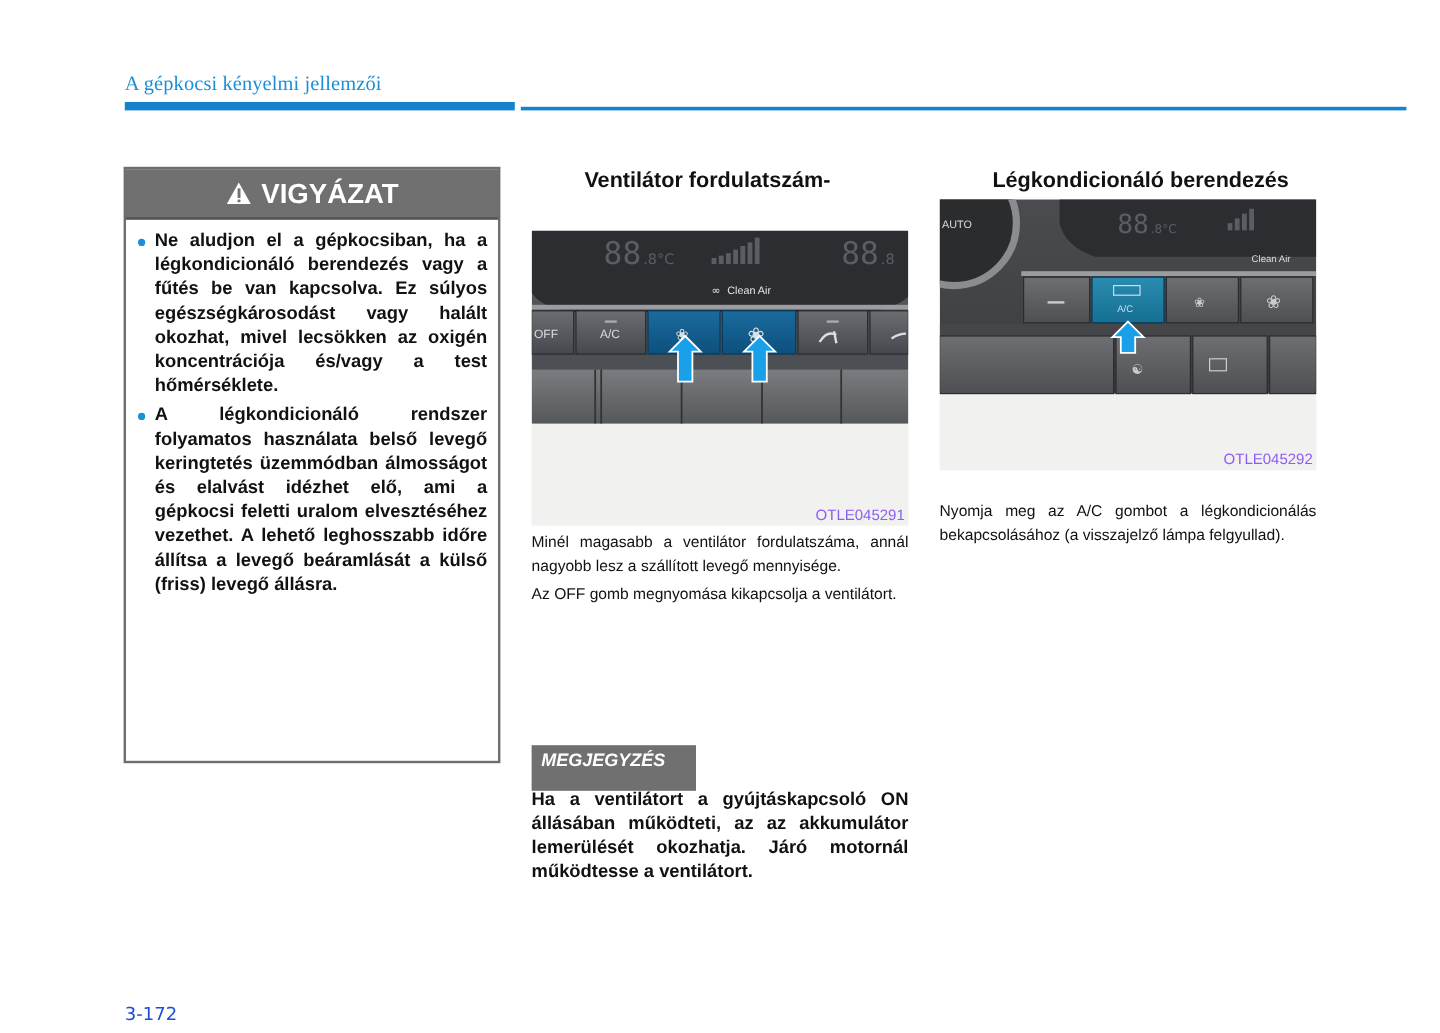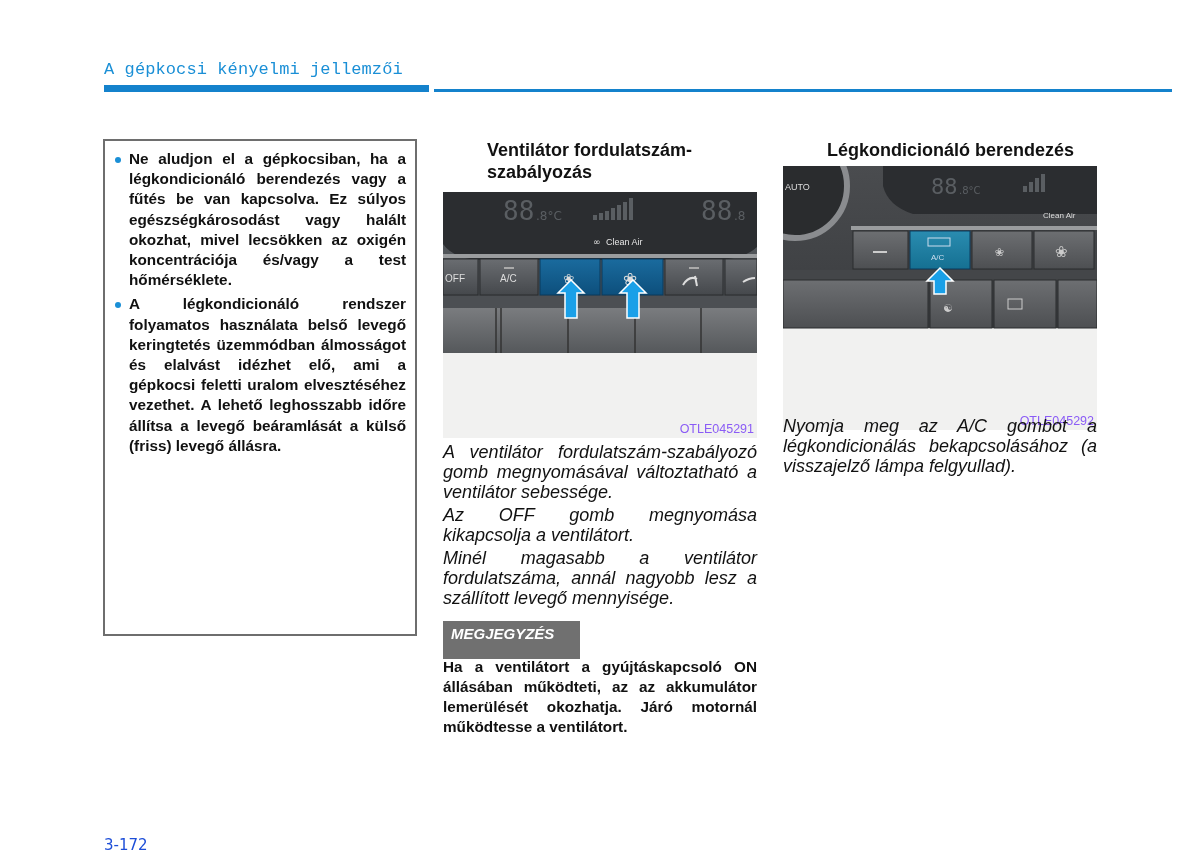--- a/index.html
+++ b/index.html
@@ -1,63 +1,70 @@
 <!DOCTYPE html>
 <html><head>
   <meta charset="utf-8">
   <style>
     * { box-sizing: border-box; margin: 0; padding: 0; }
     html, body { width: 1200px; height: 861px; background: #ffffff; overflow: hidden; }
     body { position: relative; font-family: "Liberation Sans", sans-serif; color: #111; }
 
-    .header-title { position: absolute; left: 104px; top: 60px; font-family: Liberation Mono, monospace; font-size: 17px; color: #1a8fd6; letter-spacing: 0.1px; }
+    .header-title { position: absolute; left: 104px; top: 60px; font-family: Liberation Serif, serif; font-size: 17px; color: #1a8fd6; letter-spacing: 0.1px; }
     .header-bar-thick { position: absolute; left: 104px; top: 85px; width: 325px; height: 7px; background: #1482cc; }
     .header-bar-thin { position: absolute; left: 434px; top: 89px; width: 738px; height: 3px; background: #1482cc; }
 
     
     .warn-box { position: absolute; left: 103px; top: 139px; width: 314px; height: 497px; border: 2px solid #6e6e6e; background: #fff; }
     .warn-head { height: 42px; background: #707070; color: #fff; display: flex; align-items: center; justify-content: center; font-weight: bold; font-size: 23px; border-bottom: 2px solid #555; }
     .warn-head svg { margin-right: 8px; }
     .warn-list { list-style: none; padding: 8px 9px 0 10px; }
     .warn-list li { position: relative; padding-left: 14px; font-weight: bold; font-size: 15.3px; line-height: 20.2px; text-align: justify; margin-bottom: 4px; }
     .bullet { position: absolute; left: 0; top: 8px; width: 6px; height: 6px; border-radius: 50%; background: #1a8fd6; }
 
     
     .col-heading { position: absolute; font-weight: bold; font-size: 18px; line-height: 22px; color: #111; margin-left: 43px; }
 
     
     .figure { position: absolute; background: #f1f1f0; overflow: hidden; }
     .fig-code { position: absolute; right: 3px; bottom: 2px; font-size: 12.5px; color: #8b5cf6; }
 
     
-    .body-text { position: absolute; font-size: 18px; line-height: 20px; text-align: justify; font-style: italic; }
+    .body-text { position: absolute; font-size: 13px; line-height: 20px; text-align: justify; }
     .body-text p { margin-bottom: 3px; }
 
     .note-label { position: absolute; left: 443px; top: 621px; width: 137px; height: 38px; background: #707070; color: #fff; font-weight: bold; font-style: italic; font-size: 15px; line-height: 25px; padding-left: 8px; }
     .note-text { position: absolute; left: 443px; top: 657px; width: 314px; font-weight: bold; font-size: 15.3px; line-height: 20px; text-align: justify; }
 
     .page-number { position: absolute; left: 104px; top: 836px; font-family: "DejaVu Sans", sans-serif; font-size: 15px; color: #1d4ed8; }
   </style>
 </head>
 <body>
 
 <div class="header-title">A gépkocsi kényelmi jellemzői</div>
 <div class="header-bar-thick"></div>
 <div class="header-bar-thin"></div>
 
 <div class="warn-box">
+  <div class="warn-head">
+    <svg width="22" height="20" viewBox="0 0 22 20">
+      <polygon points="11,1 21,19 1,19" fill="#fff"></polygon>
+      <rect x="10" y="6" width="2.4" height="8" fill="#707070"></rect>
+      <rect x="10" y="15.3" width="2.4" height="2.2" fill="#707070"></rect>
+    </svg>
+    <span>VIGYÁZAT</span>
+  </div>
   <ul class="warn-list">
     <li><span class="bullet"></span><span>Ne aludjon el a gépkocsiban, ha a légkondicionáló berendezés vagy a fűtés be van kapcsolva. Ez súlyos egészségkárosodást vagy halált okozhat, mivel lecsökken az oxigén koncentrációja és/vagy a test hőmérséklete.</span></li>
     <li><span class="bullet"></span><span>A légkondicionáló rendszer folyamatos használata belső levegő keringtetés üzemmódban álmosságot és elalvást idézhet elő, ami a gépkocsi feletti uralom elvesztéséhez vezethet. A lehető leghosszabb időre állítsa a levegő beáramlását a külső (friss) levegő állásra.</span></li>
   </ul>
 </div>
 
 <div class="col-heading" style="left:444px; top:139px; width:320px;">
   <div>Ventilátor fordulatszám-</div>
-  <div>szabályozás</div>
 </div>
 
 <div class="figure" style="left:443px; top:192px; width:314px; height:246px;">
   <svg width="314" height="246" viewBox="0 0 314 246">
     <defs>
       <linearGradient id="panelG" x1="0" y1="0" x2="0" y2="1">
         <stop offset="0" stop-color="#5e6266"></stop>
           <stop offset="1" stop-color="#3c3f43"></stop>
       </linearGradient>
       <linearGradient id="btnG" x1="0" y1="0" x2="0" y2="1">
@@ -118,31 +125,30 @@
       <path d="M128 88 L141 101 L134 101 L134 126 L122 126 L122 101 L115 101 Z" fill="#1aa0e8" stroke="#fff" stroke-width="1.5"></path>
     </g>
     <g>
       <path d="M190 88 L203 101 L196 101 L196 126 L184 126 L184 101 L177 101 Z" fill="#1aa0e8" stroke="#fff" stroke-width="1.5"></path>
     </g>
   </svg>
   <div class="fig-code">OTLE045291</div>
 </div>
 
 <div class="body-text" style="left:443px; top:442px; width:314px;">
-  <p>A ventilátor fordulatszám-szabályozó gomb megnyomásával változtatható a ventilátor sebessége.</p>
+  <p>Minél magasabb a ventilátor fordulatszáma, annál nagyobb lesz a szállított levegő mennyisége.</p>
   <p>Az OFF gomb megnyomása kikapcsolja a ventilátort.</p>
-  <p>Minél magasabb a ventilátor fordulatszáma, annál nagyobb lesz a szállított levegő mennyisége.</p>
 </div>
 
 <div class="note-label">MEGJEGYZÉS</div>
 <div class="note-text">Ha a ventilátort a gyújtáskapcsoló ON állásában működteti, az az akkumulátor lemerülését okozhatja. Járó motornál működtesse a ventilátort.</div>
 
 <div class="col-heading" style="left:784px; top:139px; width:320px;">Légkondicionáló berendezés</div>
 
-<div class="figure" style="left:783px; top:166px; width:314px; height:264px;">
+<div class="figure" style="left:783px; top:166px; width:314px; height:226px;">
   <svg width="314" height="246" viewBox="0 0 314 246">
     <defs>
       <linearGradient id="panel2" x1="0" y1="0" x2="0" y2="1">
         <stop offset="0" stop-color="#4a4c4f"></stop>
           <stop offset="1" stop-color="#3a3c3f"></stop>
       </linearGradient>
       <linearGradient id="btn2" x1="0" y1="0" x2="0" y2="1">
         <stop offset="0" stop-color="#6d6f72"></stop>
           <stop offset="1" stop-color="#4d4f52"></stop>
       </linearGradient>

